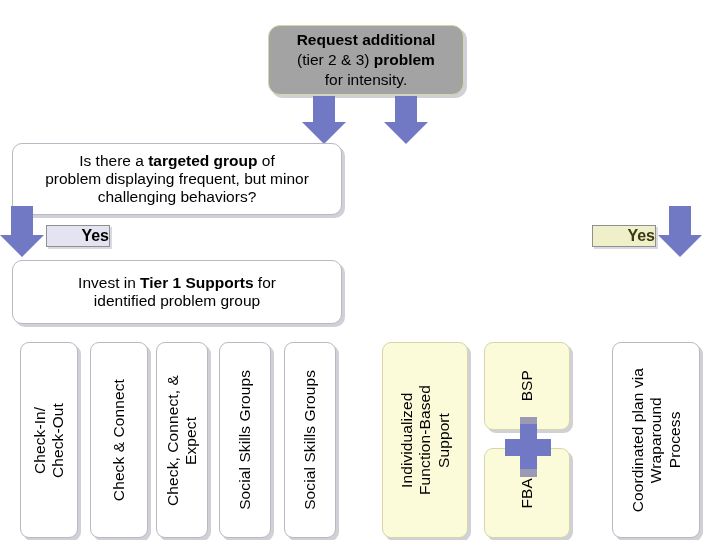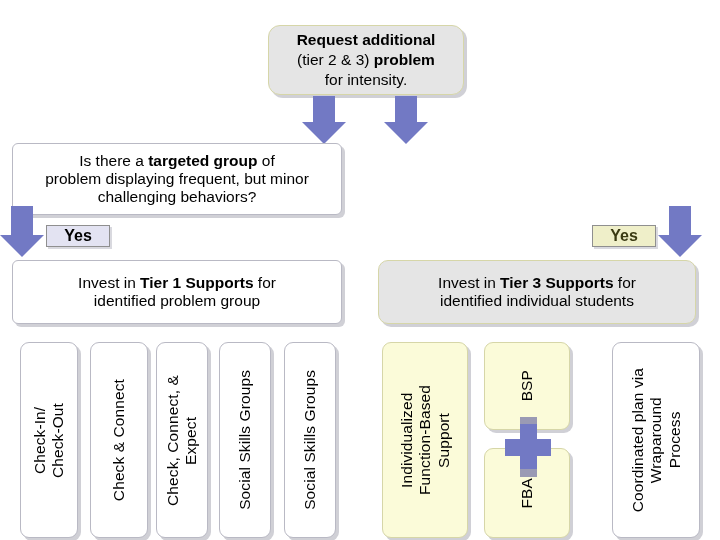--- a/index.html
+++ b/index.html
@@ -28,22 +28,22 @@
     box-sizing: border-box;
     border: 1px solid #b9b9c4;
     border-radius: 10px;
     display: flex;
     align-items: center;
     justify-content: center;
     text-align: center;
     line-height: 1.18;
     box-shadow: 3px 3px 0 rgba(150,150,165,0.45);
   }
-  .box.white  { background: #ffffff; border-radius: 6px; }
-  .box.cream  { background: #e5e5e5; border-color: #d6d6a8; }
+  .box.white  { background: #ffffff; }
+  .box.cream  { background: #a3a3a3; border-color: #d6d6a8; }
 
   .box-text {
     display: block;
     padding: 0 6px;
     white-space: pre-line;
   }
 
   
   #request-box {
     left: 268px; top: 25px;
@@ -68,21 +68,21 @@
 
   
   .yes-label {
     position: absolute;
     box-sizing: border-box;
     border: 1px solid #8f8f8f;
     font-size: 16px;
     font-weight: bold;
     display: flex;
     align-items: center;
-    justify-content: center;
+    justify-content: flex-end;
     box-shadow: 2px 2px 0 rgba(160,160,175,0.40);
   }
   #yes-left {
     left: 46px; top: 225px;
     width: 64px; height: 22px;
     background: #e3e3f2;
     color: #000000;
   }
   #yes-right {
     left: 592px; top: 225px;
@@ -231,23 +231,20 @@
   </div>
   <div class="arrow-down" id="arrow-d">
     <div class="shaft"></div>
     <div class="head"></div>
   </div>
 
   <div class="box white" id="invest-left">
     <span class="box-text"><span>Invest in </span><b>Tier 1 Supports</b><span> for</span><br><span>identified problem group</span></span>
   </div>
 
-  <div class="box cream" id="invest-right">
-    <span class="box-text"><span>Invest in </span><b>Tier 3 Supports</b><span> for</span><br><span>identified individual students</span></span>
-  </div>
 
   <div class="vbox white" id="vb-1">
     <span class="vtext">Check-In/
 Check-Out</span>
   </div>
   <div class="vbox white" id="vb-2">
     <span class="vtext">Check &amp; Connect</span>
   </div>
   <div class="vbox white" id="vb-3">
     <span class="vtext">Check, Connect, &amp;

